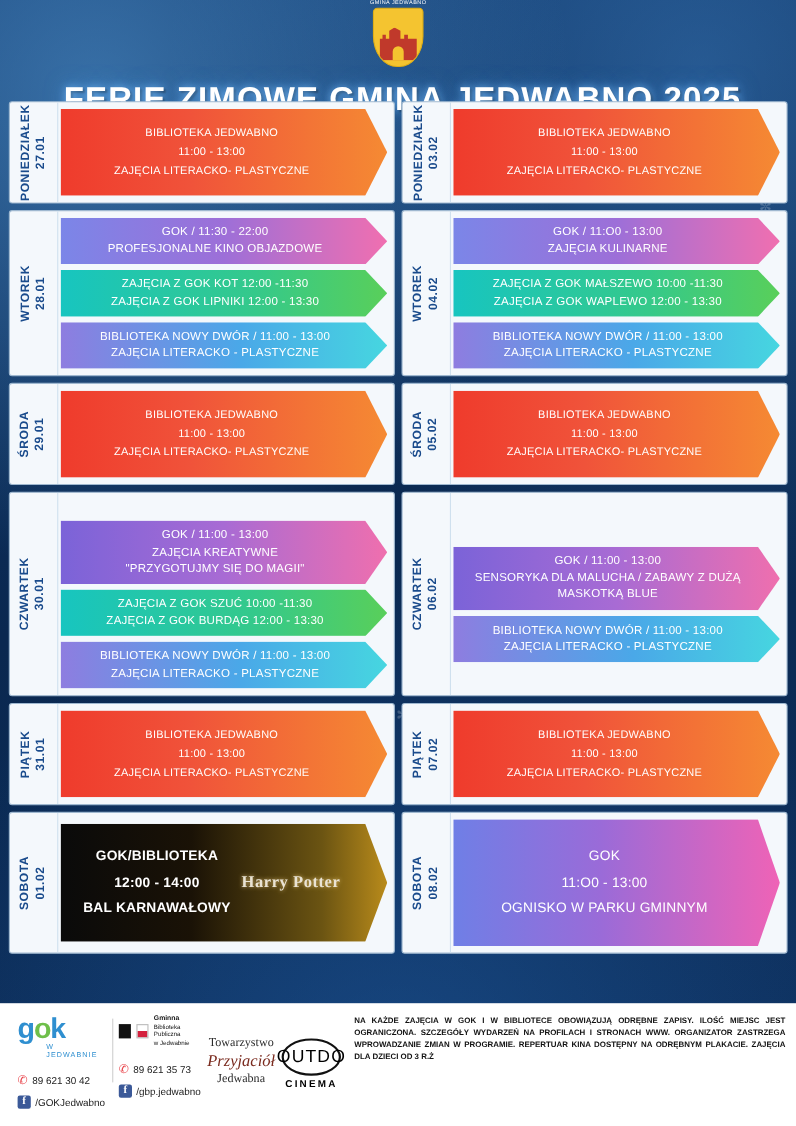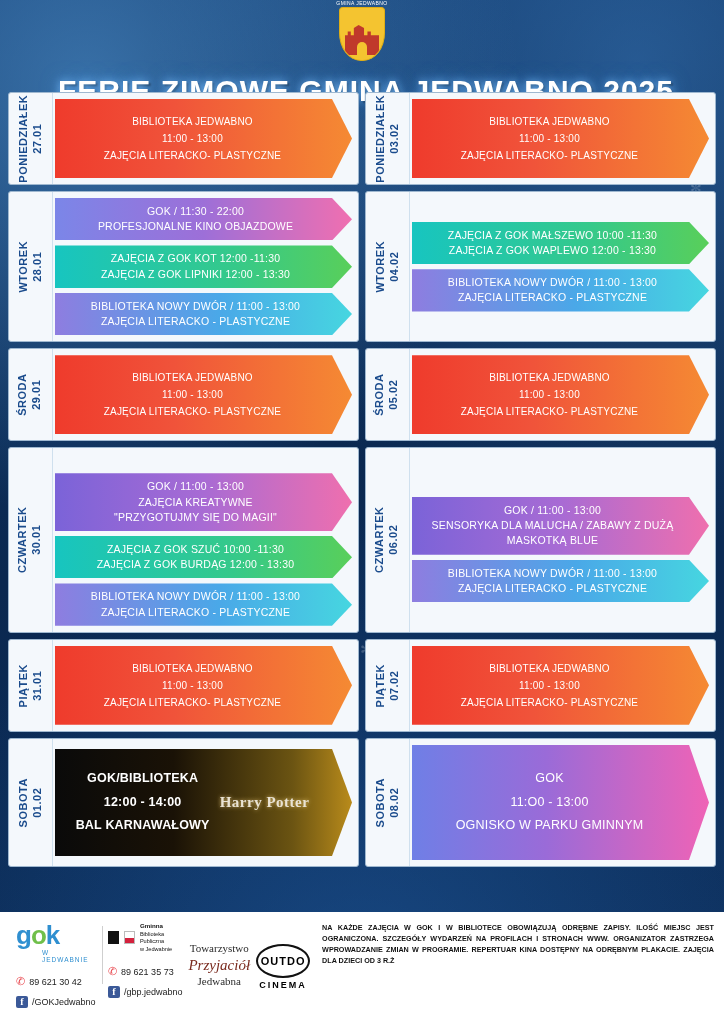--- a/index.html
+++ b/index.html
@@ -191,21 +191,21 @@
     font-family: "Liberation Serif", serif;
     color:#2b2b2b; text-align:center; line-height:1.25;
   }
   .tpj .t1 { font-size: 11px; }
   .tpj .t2 { font-size: 15px; color:#7a2a1e; font-style: italic; }
   .tpj .t3 { font-size: 11px; }
   #f-outdoor { width: 96px; align-items:center; padding-top: 22px; }
   .oc-ring {
     width: 54px; height: 34px; border: 2.5px solid #111; border-radius: 50%;
     display:flex; align-items:center; justify-content:center;
-    font-size: 11px; font-weight:bold; letter-spacing:1px;text-align:right;
+    font-size: 16px; font-weight:normal; letter-spacing:1px;text-align:right;
   }
   .oc-sub { font-size: 9px; font-weight:bold; letter-spacing:2px; margin-top:2px; }
   #f-note { flex: 1 1 auto; padding-left: 6px; }
   #f-note p {
     font-size: 7.2px; line-height: 1.55; color:#111; text-align: justify;
     font-weight: bold;
   }
 </style>
 </head>
 <body>
@@ -257,20 +257,22 @@
 ZAJĘCIA Z  GOK  LIPNIKI 12:00 - 13:30</div>
         <div class="bar g-bluecyan">BIBLIOTEKA NOWY DWÓR / 11:00 - 13:00
 ZAJĘCIA LITERACKO - PLASTYCZNE</div>
       </div>
     </div>
     <div class="cell">
       <div class="daycol">
         <div class="dayrot"><span>WTOREK</span><span class="date">04.02</span></div>
       </div>
       <div class="bars">
+        <div class="bar g-bluepink">GOK / 11:O0 - 13:00
+ZAJĘCIA KULINARNE</div>
         <div class="bar g-tealgreen">ZAJĘCIA Z GOK  MAŁSZEWO  10:00 -11:30
 ZAJĘCIA Z  GOK WAPLEWO 12:00 - 13:30</div>
         <div class="bar g-bluecyan">BIBLIOTEKA NOWY DWÓR / 11:00 - 13:00
 ZAJĘCIA LITERACKO - PLASTYCZNE</div>
       </div>
     </div>
     <div class="cell">
       <div class="daycol">
         <div class="dayrot"><span>ŚRODA</span><span class="date">29.01</span></div>
       </div>

